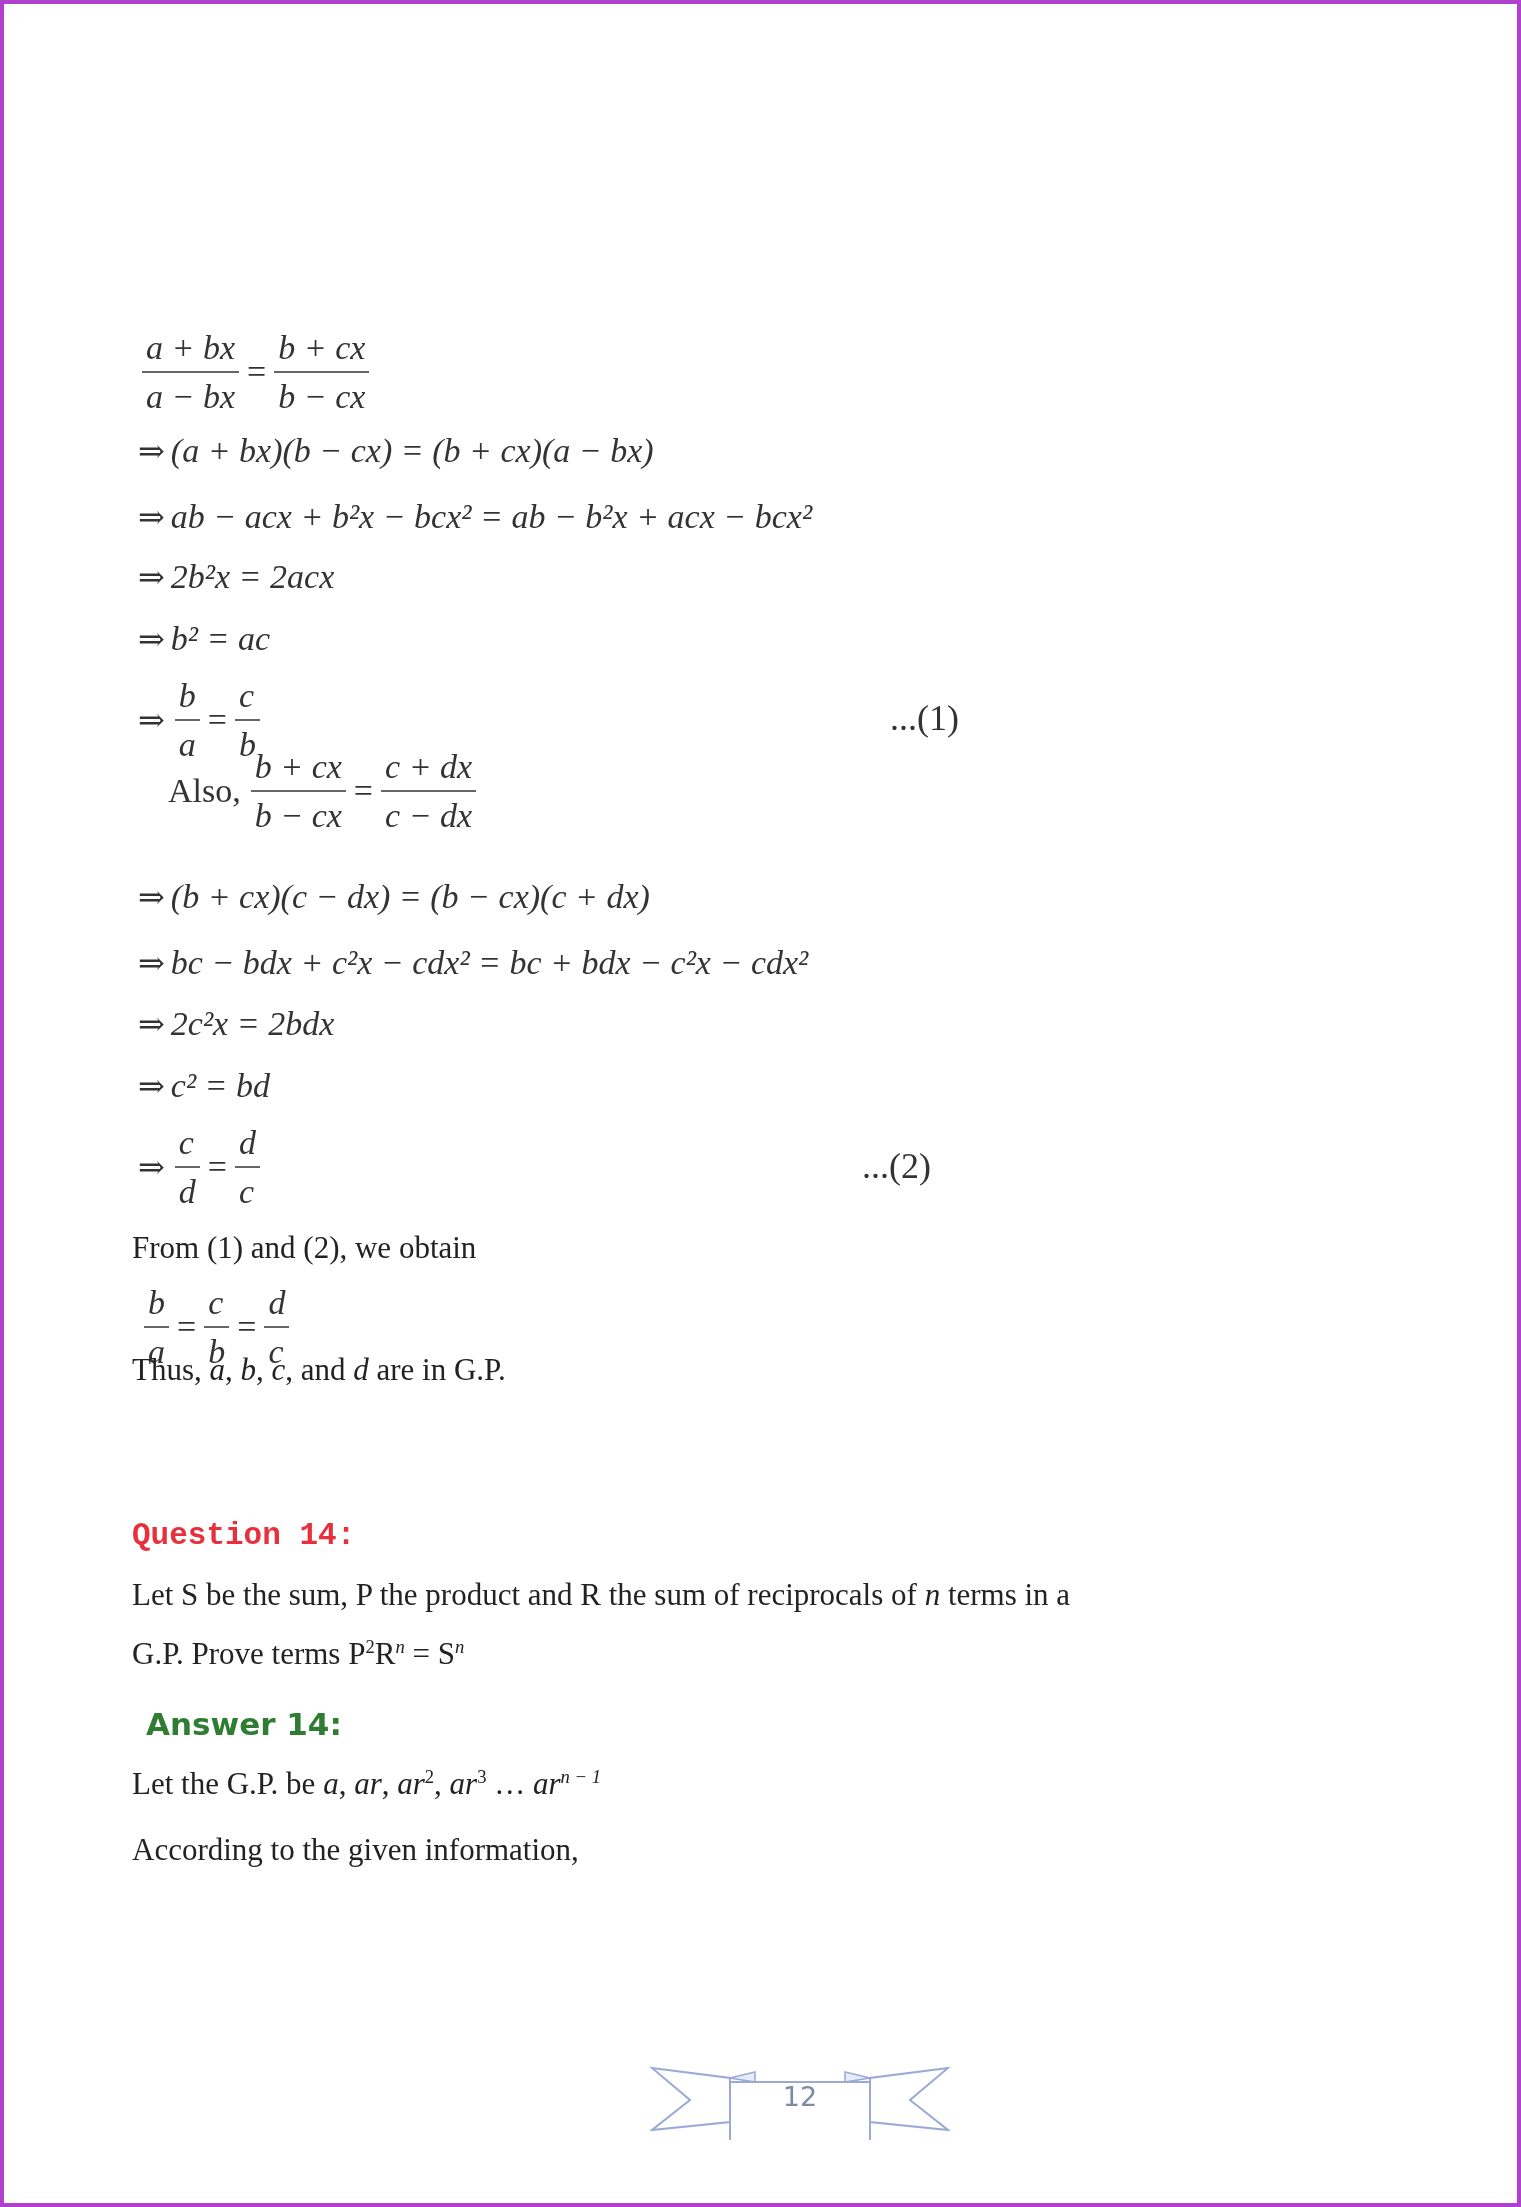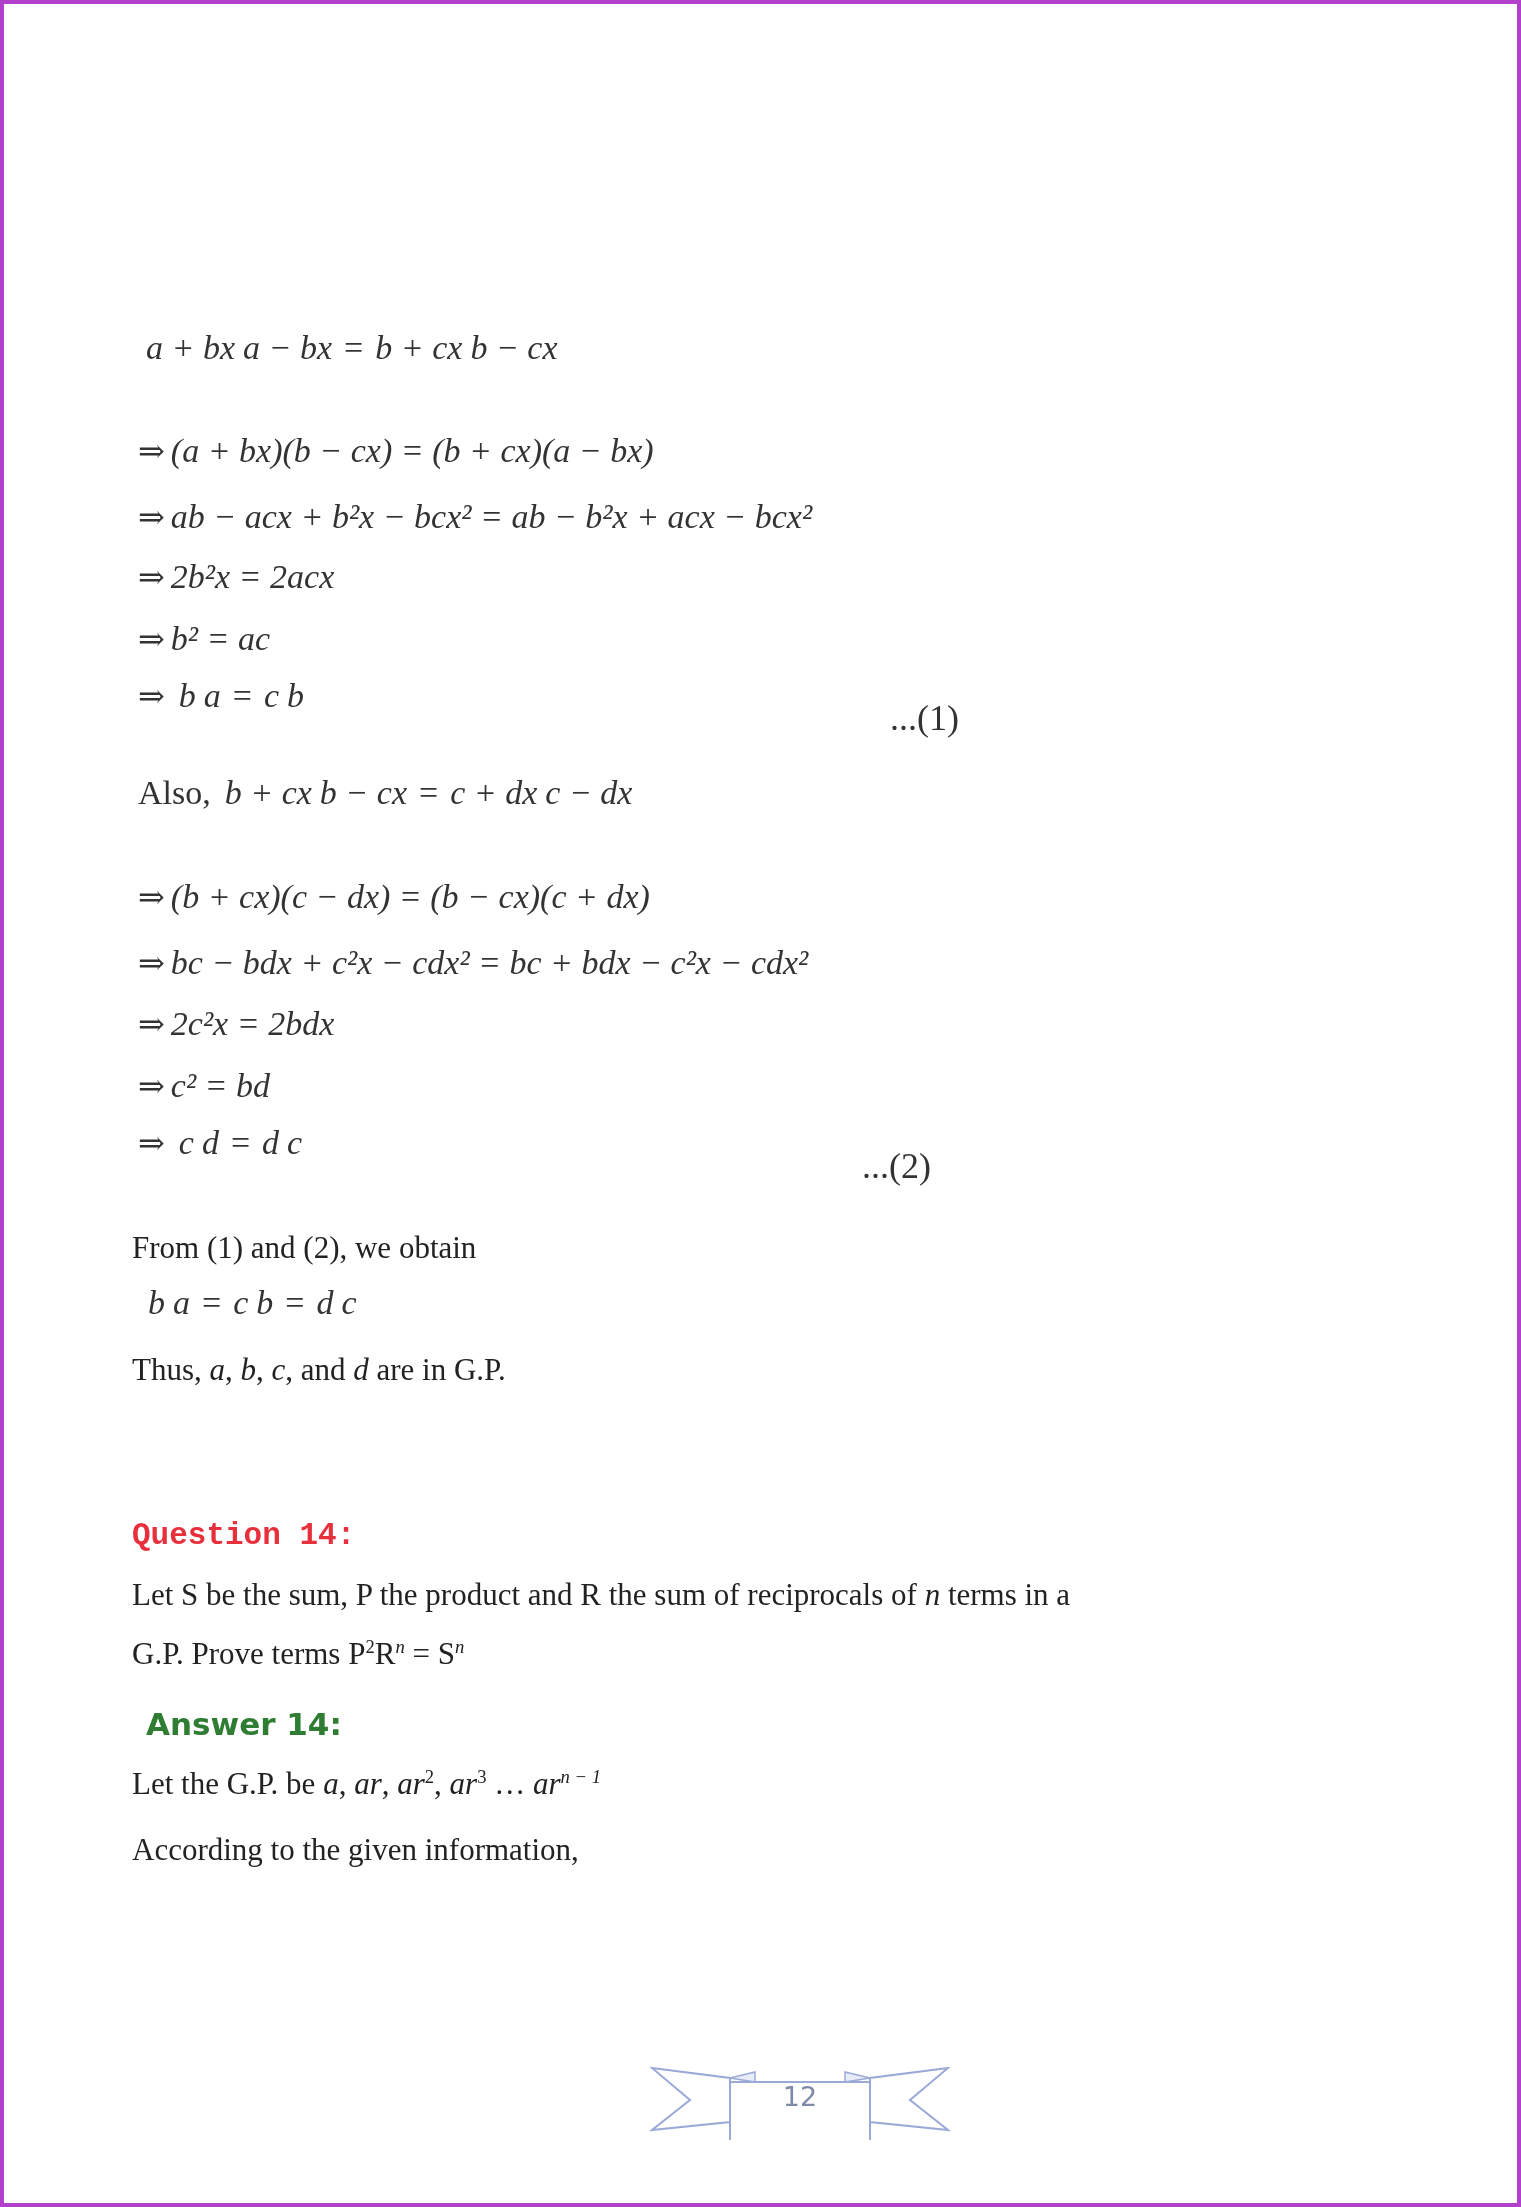--- a/index.html
+++ b/index.html
@@ -15,21 +15,21 @@
   }
   .math {
     position: absolute; left: 138px;
     font-family: "Liberation Serif", "DejaVu Serif", serif;
     font-size: 34px; color: #333333; white-space: nowrap;
     display: flex; align-items: center;
   }
   .math i { font-style: italic; }
   .arrow { font-style: normal; margin-right: 6px; font-size: 32px; }
   .frac {
-    display: inline-flex; flex-direction: row; align-items: center;
+    display: inline-flex; flex-direction: column; align-items: flex-start;
     vertical-align: middle; margin: 0 4px;
   }
   .frac .num, .frac .den { font-style: italic; padding: 0 4px; line-height: 1.15; }
   .frac .bar { align-self: stretch; border-top: 2px solid #666; margin: 4px 0; }
   .eq { margin: 0 4px; }
   .tag {
     position: absolute; font-family: "Liberation Serif", serif; font-size: 36px; color: #333;
   }
   .sup { font-size: 0.6em; vertical-align: super; line-height: 0; }
   .text {
@@ -103,21 +103,21 @@
   </span>
   <span class="eq">=</span>
   <span class="frac">
     <span class="num">c</span>
     <span class="bar"></span>
     <span class="den">b</span>
   </span>
 </div>
 <div class="tag" style="left:890px; top:697px;">...(1)</div>
 
-<div class="math" style="top:773px;">
+<div class="math" style="top:747px;margin-left:30px;">
   <span style="margin-right:6px;">Also,</span>
   <span class="frac">
     <span class="num">b + cx</span>
     <span class="bar"></span>
     <span class="den">b − cx</span>
   </span>
   <span class="eq">=</span>
   <span class="frac">
     <span class="num">c + dx</span>
     <span class="bar"></span>

